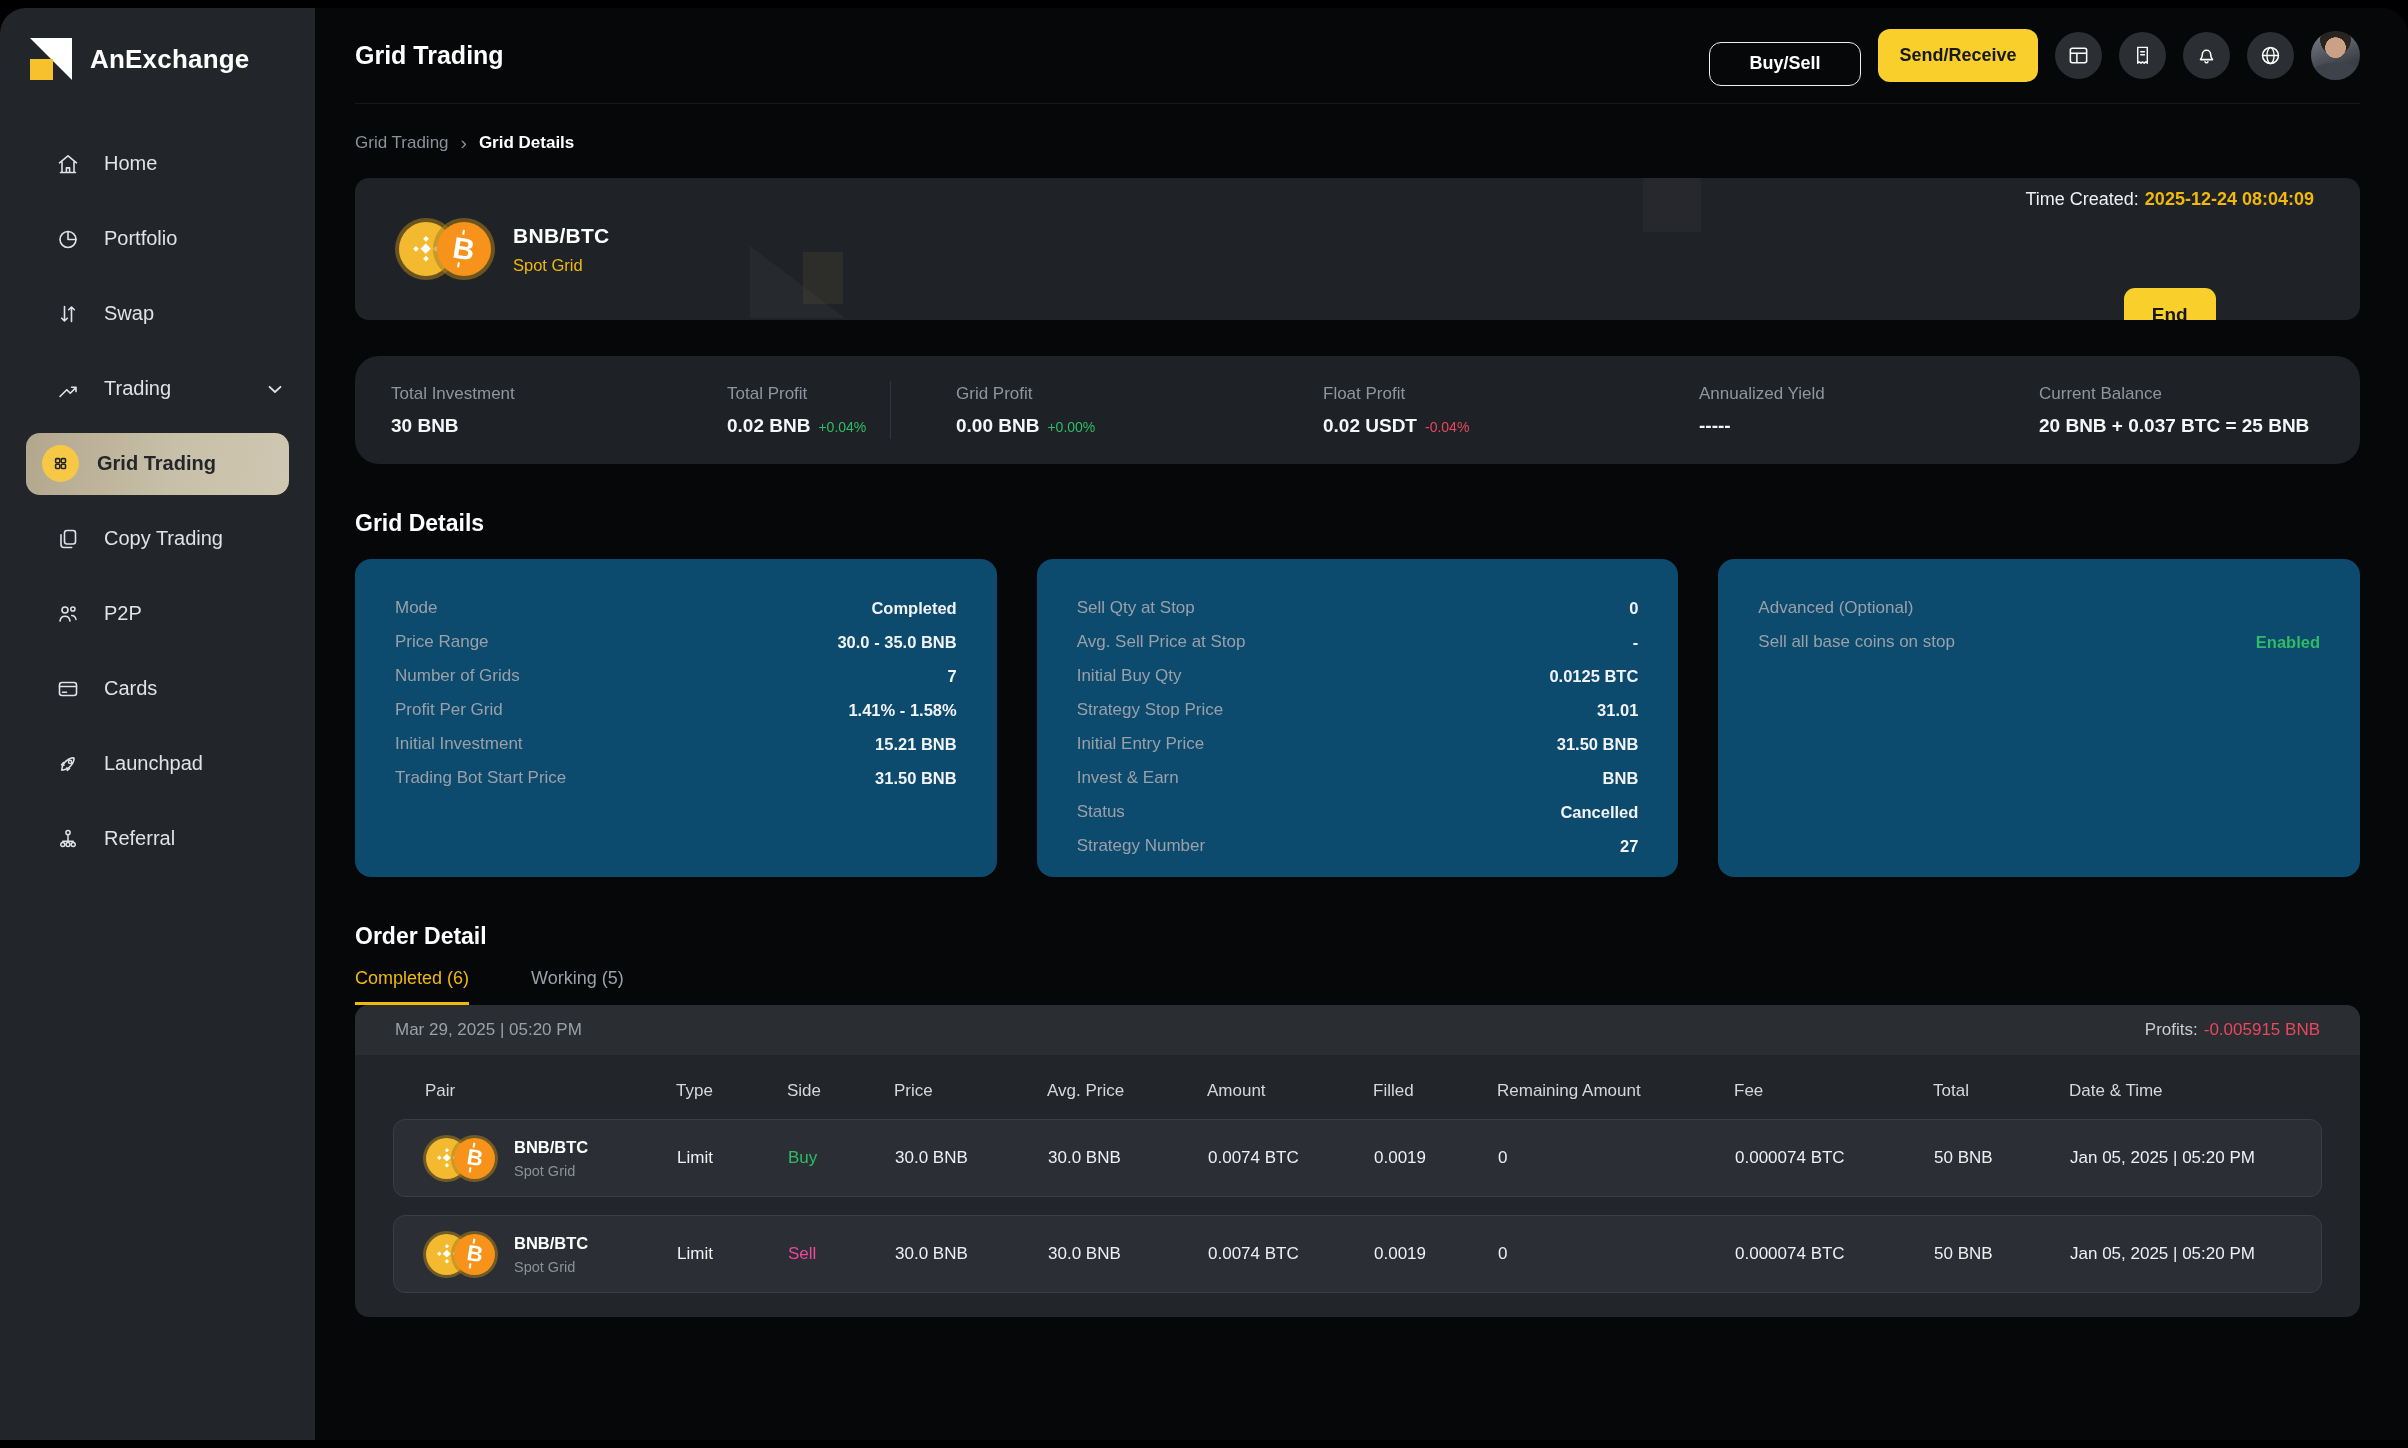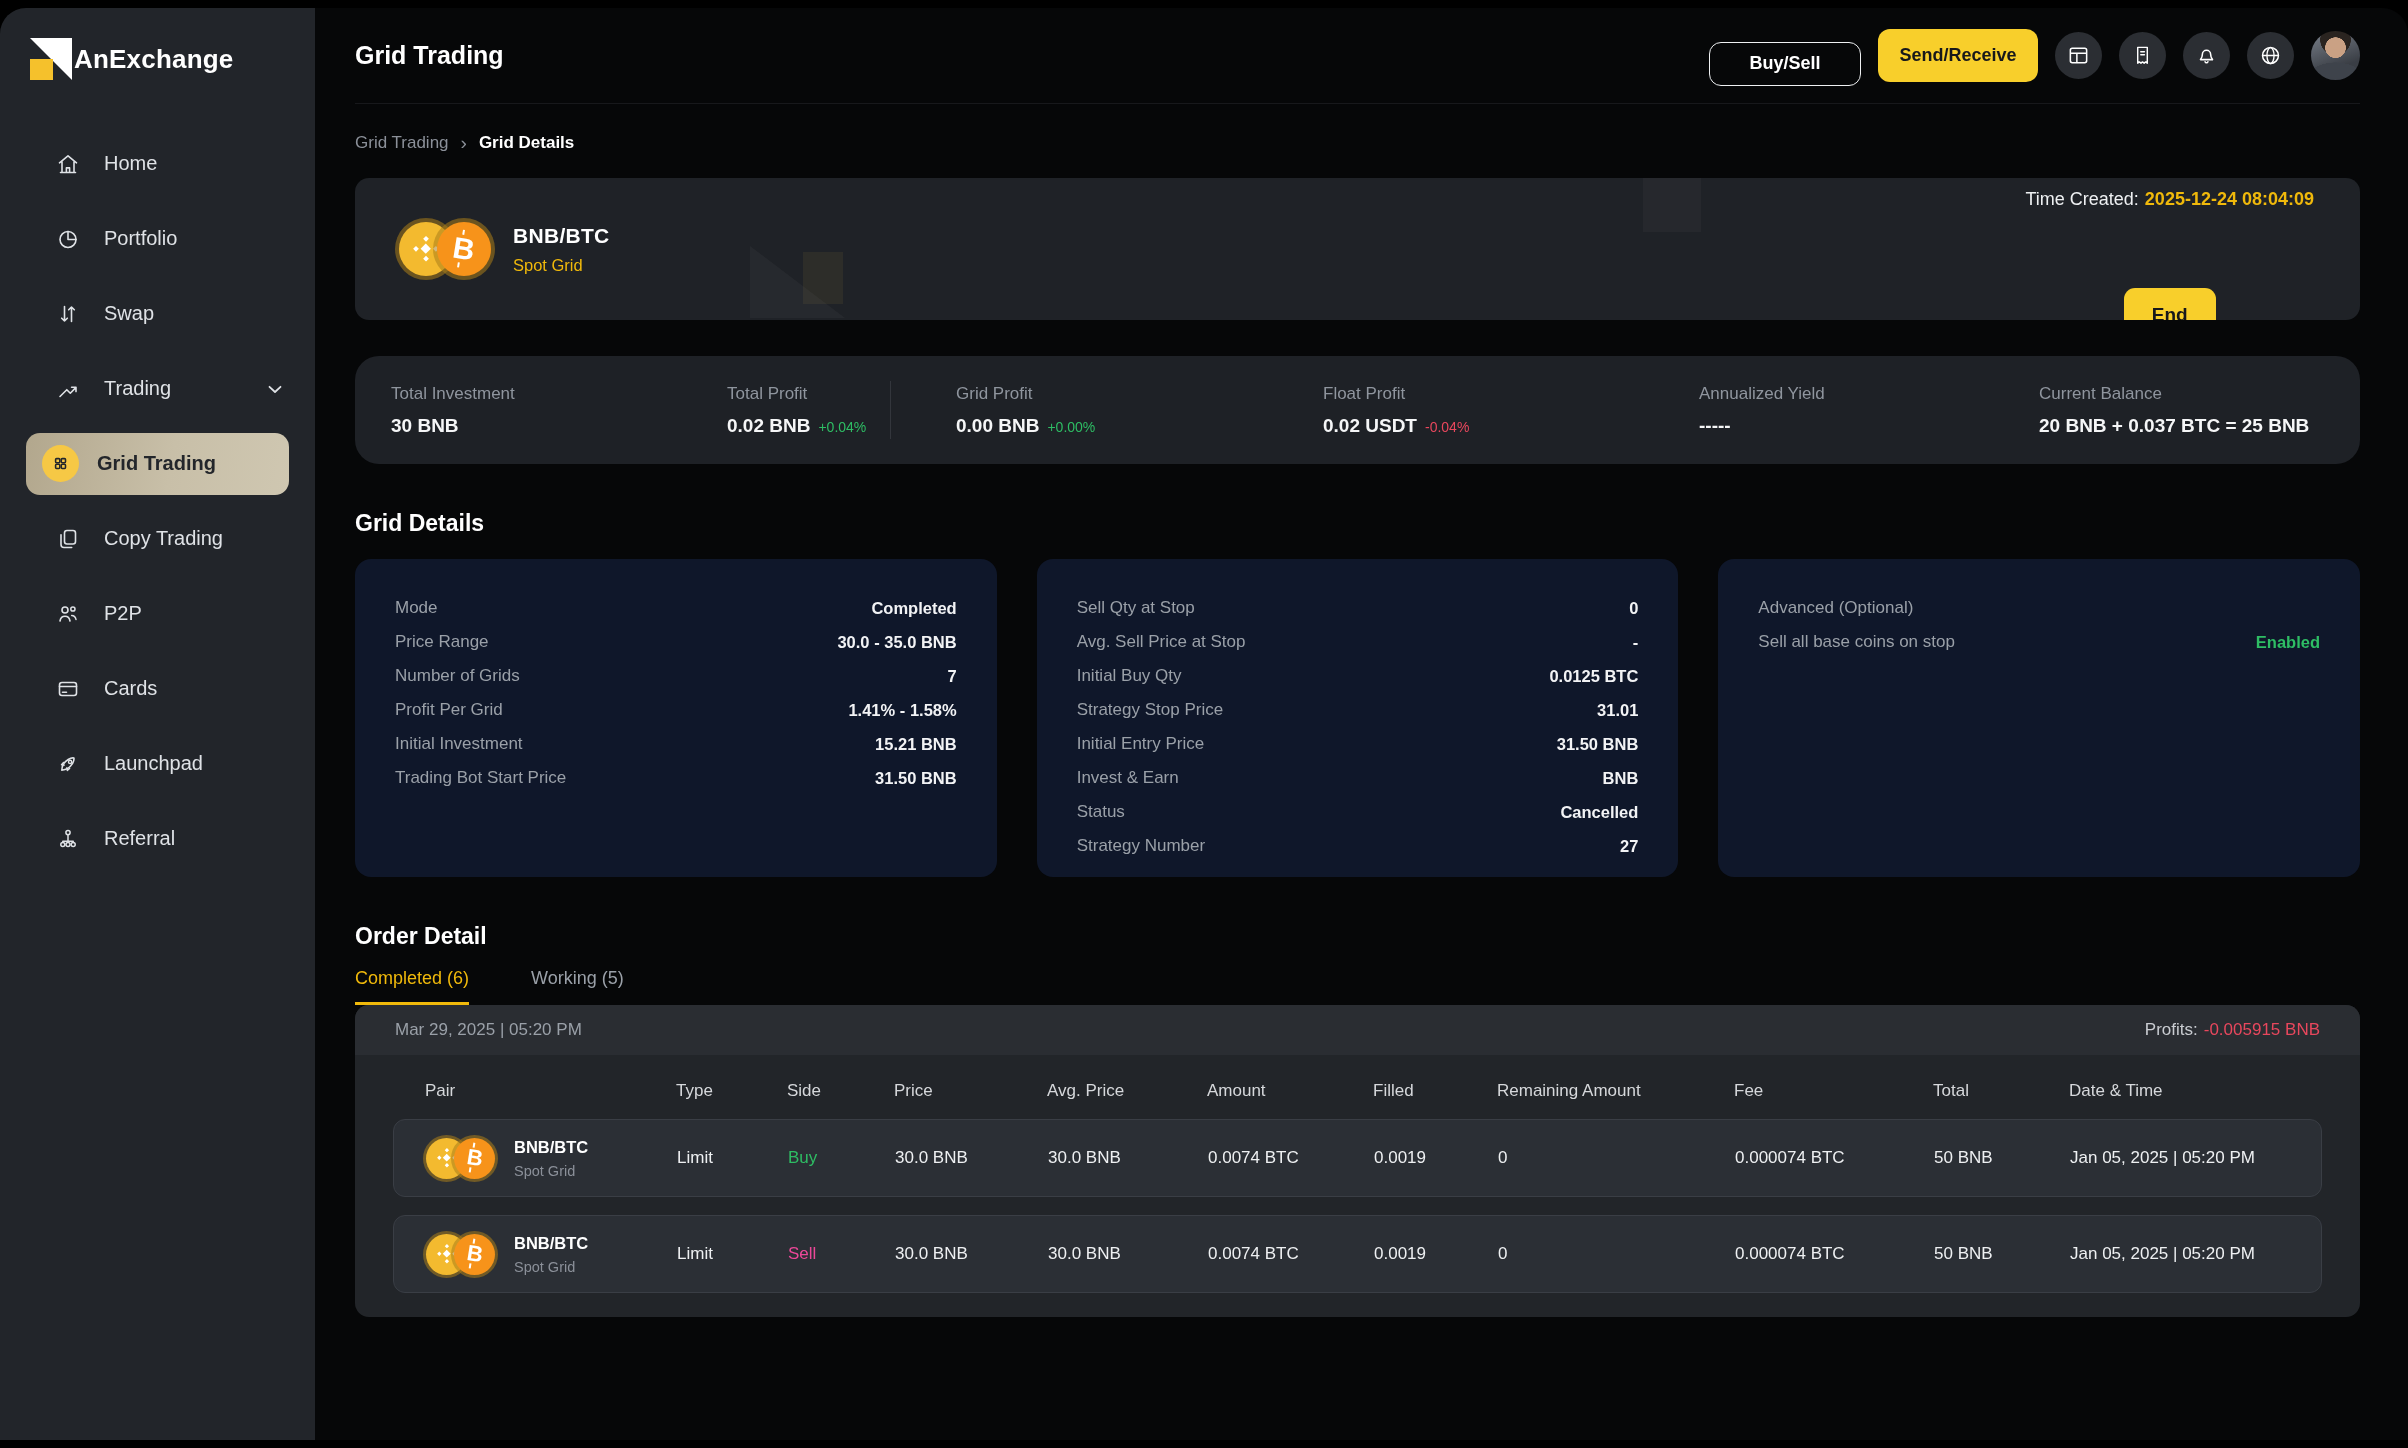--- a/index.html
+++ b/index.html
@@ -3,21 +3,21 @@
 <meta charset="utf-8">
 <style>
   * { margin:0; padding:0; box-sizing:border-box; }
   html,body { width:2408px; height:1448px; background:#000; overflow:hidden;
     font-family:"Liberation Sans","DejaVu Sans",sans-serif; }
   .app { position:absolute; top:8px; left:0; width:2408px; height:1432px;
     background:#060708; border-radius:26px 26px 0 0; overflow:hidden; display:flex; }
 
   
   .sidebar { width:315px; background:#22252A; flex-shrink:0; padding-top:22px; }
-  .logo-row { display:flex; align-items:center; gap:2px; padding:8px 0 8px 30px; }
+  .logo-row { display:flex; align-items:center; gap:18px; padding:8px 0 8px 30px; }
   .logo-mark { position:relative; width:42px; height:42px; }
   .logo-tri { position:absolute; inset:0; background:#fff;
     clip-path:polygon(0 0,100% 0,100% 100%); }
   .logo-sq { position:absolute; left:0; bottom:0; width:23px; height:21px; background:#F5C12C; }
   .brand { color:#fff; font-size:26px; font-weight:bold; letter-spacing:.2px; }
   .nav { margin-top:38px; }
   .nav-item { height:75px; display:flex; align-items:center; gap:24px; padding:0 28px 0 56px;
     color:#dfe2e6; font-size:20px; cursor:pointer; }
   .nav-item svg { width:24px; height:24px; flex-shrink:0; }
   .nav-item .chev { margin-left:auto; }
@@ -97,21 +97,21 @@
   .stat.w1{width:336px;} .stat.w2{width:163px;} .stat.w3{width:432px;padding-left:65px;}
   .stat.w4{width:376px;} .stat.w5{width:340px;} .stat.w6{flex:1;}
   .v-div { width:1px; height:58px; background:#33363c; }
 
   .section-heading { color:#fff; font-size:23px; font-weight:bold; }
   .h-grid-details { margin-top:46px; }
   .h-order { margin-top:46px; }
 
   
   .cards-row { margin-top:22px; display:flex; gap:40px; }
-  .d-card { flex:1; height:318px; background:#0f172a; border-radius:16px; padding:32px 40px; }
+  .d-card { flex:1; height:318px; background:#0c4a6e; border-radius:16px; padding:32px 40px; }
   .d-row { display:flex; justify-content:space-between; align-items:center; height:34px; }
   .d-label { color:#9aa0a8; font-size:17px; }
   .d-value { color:#f2f3f5; font-size:16.5px; font-weight:bold; }
   .d-value.green { color:#2EBD64; font-weight:600; }
 
   
   .tabs { margin-top:18px; display:flex; gap:62px; font-size:18px; }
   .tab { padding-bottom:13px; cursor:pointer; }
   .tab.active { color:#F0B90B; border-bottom:3px solid #F0B90B; }
   .tab.inactive { color:#9aa0a8; }

